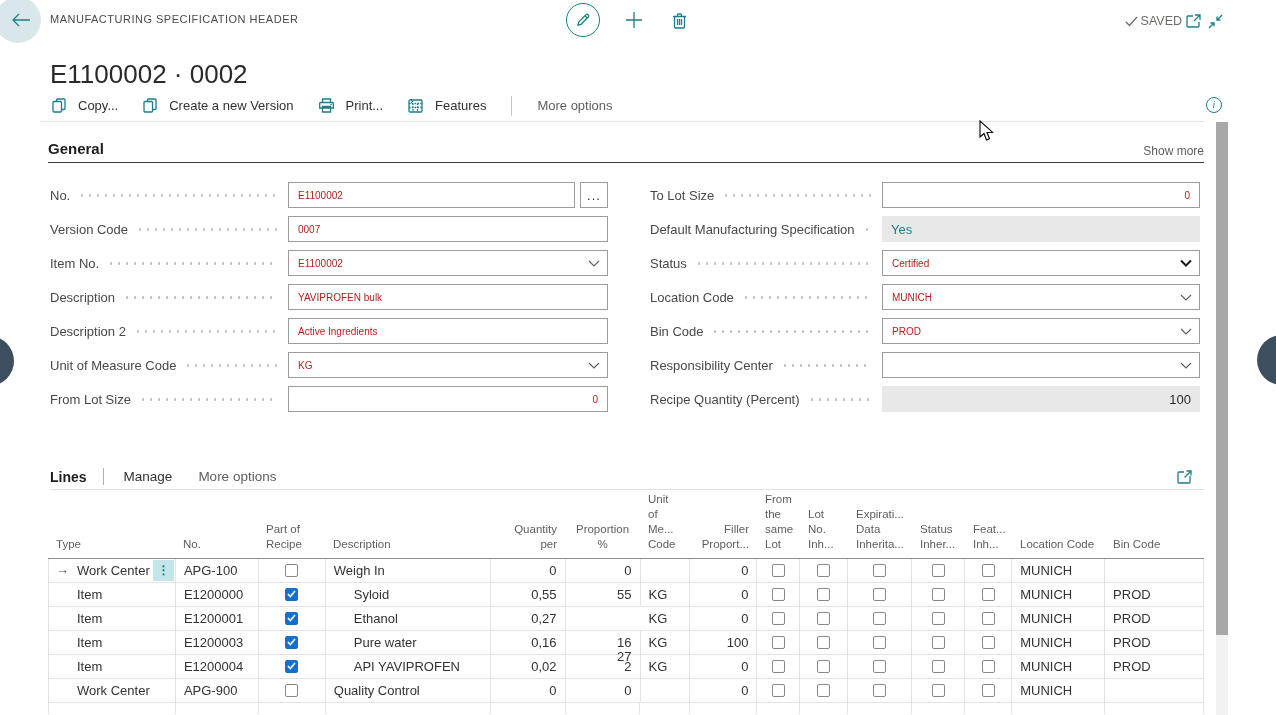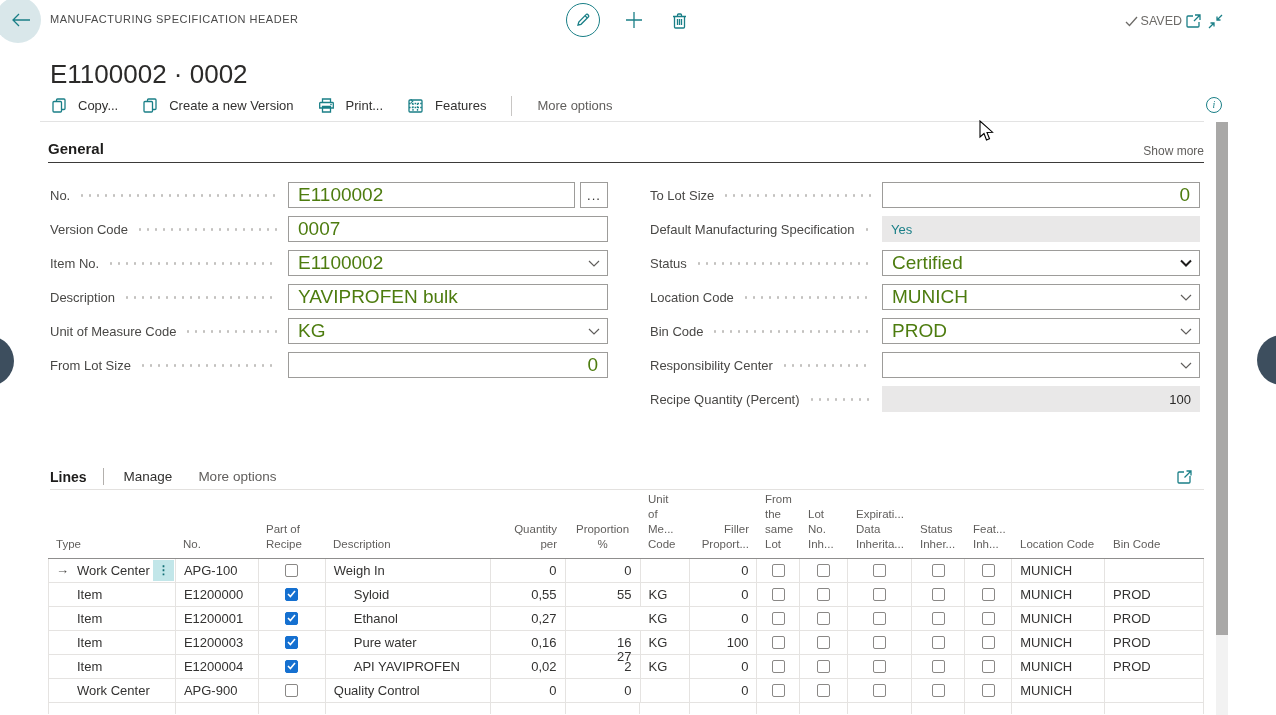--- a/index.html
+++ b/index.html
@@ -38,21 +38,21 @@
   .fcol { display:flex; flex-direction:column; }
   .fcol.left  { width:558px; margin-right:42px; }
   .fcol.right { width:550px; }
   .frow { height:34px; display:flex; align-items:center; }
   .flabel { font-size:13px; color:#494846; white-space:nowrap; }
   .leader { flex:1; height:3px; margin:0 10px 0 8px; align-self:center;
     background-image:radial-gradient(circle, #c3c1bf 1.1px, transparent 1.2px);
     background-size:8px 3px; background-repeat:repeat-x; background-position:left center; }
   .ctrl { position:relative; display:flex; align-items:center; }
   .box { border:1px solid #9d9c9a; height:26px; background:#fff; display:flex; align-items:center;
-    padding:8px 9px; font-size:19px; color:#4d7c0f; width:100%; }
+    padding:8px 9px; font-size:10px; color:#b91c1c; width:100%; }
   .box.num { justify-content:flex-end; }
   .box.with-chev { padding-right:26px; }
   .chev { position:absolute; right:8px; pointer-events:none; display:flex; }
   .assist-btn { width:28px; height:26px; border:1px solid #9d9c9a; margin-left:5px; background:#fff;
     display:flex; align-items:center; justify-content:center; font-size:13px; letter-spacing:1px;
     color:#323130; cursor:pointer; flex:none; }
   .disabled-box { height:26px; background:#e9e8e8; border:none; display:flex; align-items:center;
     padding:0 9px; font-size:13px; width:100%; }
   .disabled-box.num { justify-content:flex-end; color:#2b2a29; }
   .link-val { color:#1a7f87; cursor:pointer; }
@@ -219,20 +219,27 @@
         </span>
       </div>
       <div class="frow">
         <span class="flabel">Description</span>
         <span class="leader"></span>
         <span class="ctrl" style="width: 320px;">
           <span class="box">YAVIPROFEN bulk</span>
         </span>
       </div>
       <div class="frow">
+        <span class="flabel">Description 2</span>
+        <span class="leader"></span>
+        <span class="ctrl" style="width: 320px;">
+          <span class="box">Active Ingredients</span>
+        </span>
+      </div>
+      <div class="frow">
         <span class="flabel">Unit of Measure Code</span>
         <span class="leader"></span>
         <span class="ctrl" style="width: 320px;">
           <span class="box with-chev">KG</span>
           <span class="chev">
             <svg width="12" height="7" viewBox="0 0 12 7" style="stroke:#605e5c;fill:none;stroke-width:1.2">
               <path d="M1 1 L6 6 L11 1"></path>
             </svg>
           </span>
         </span>

